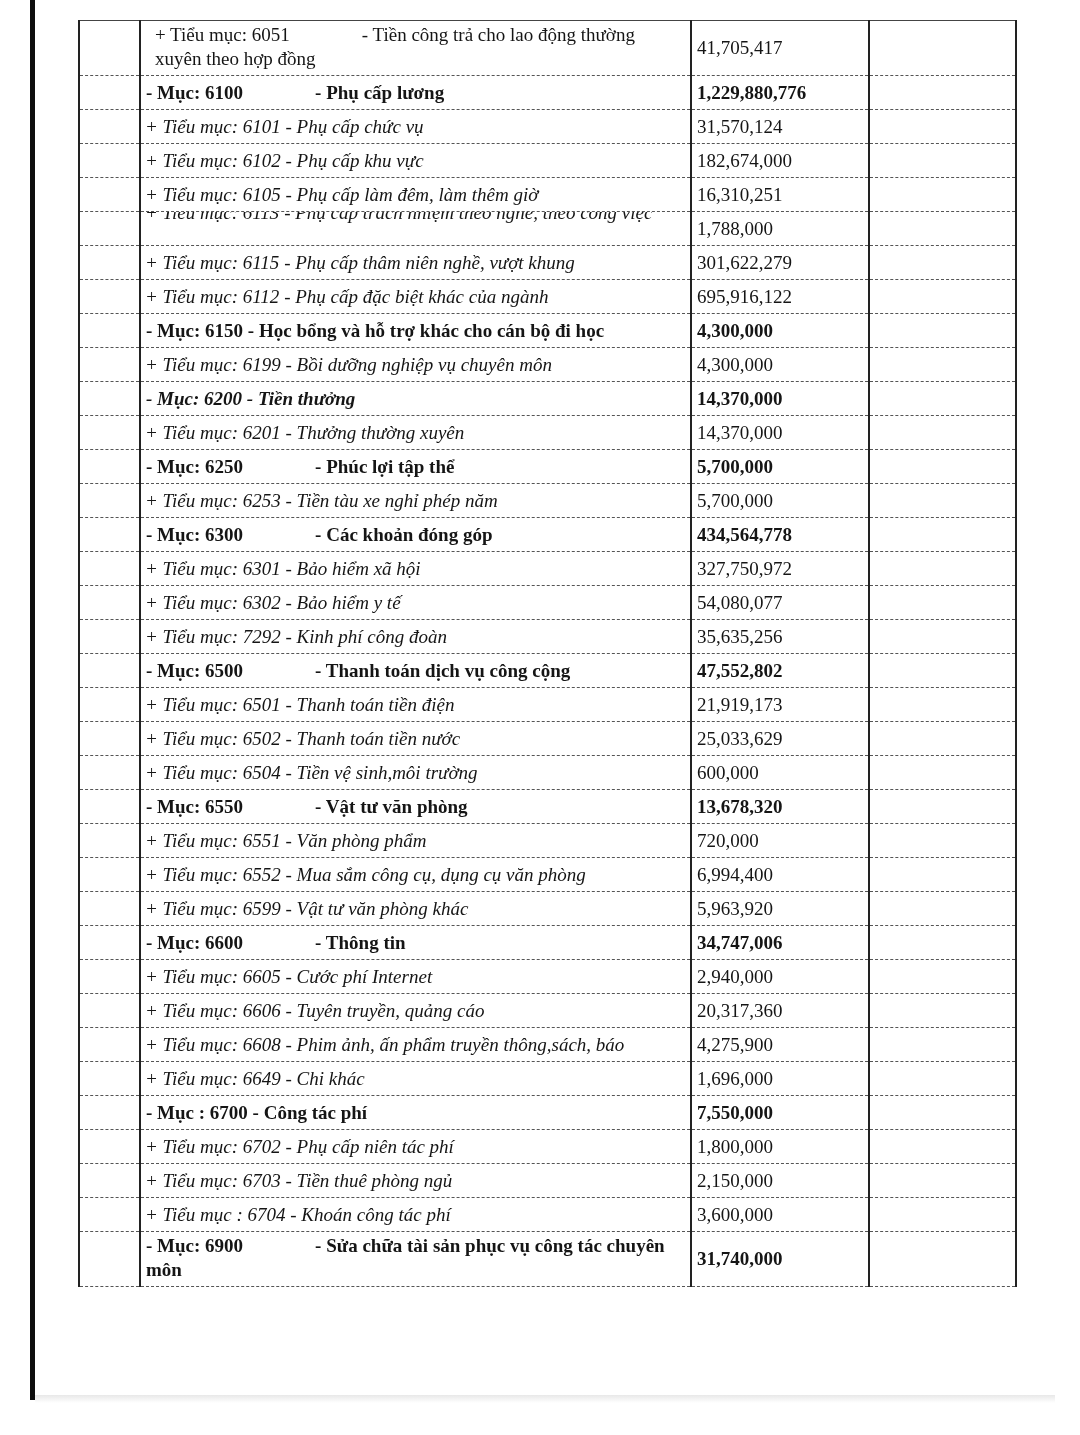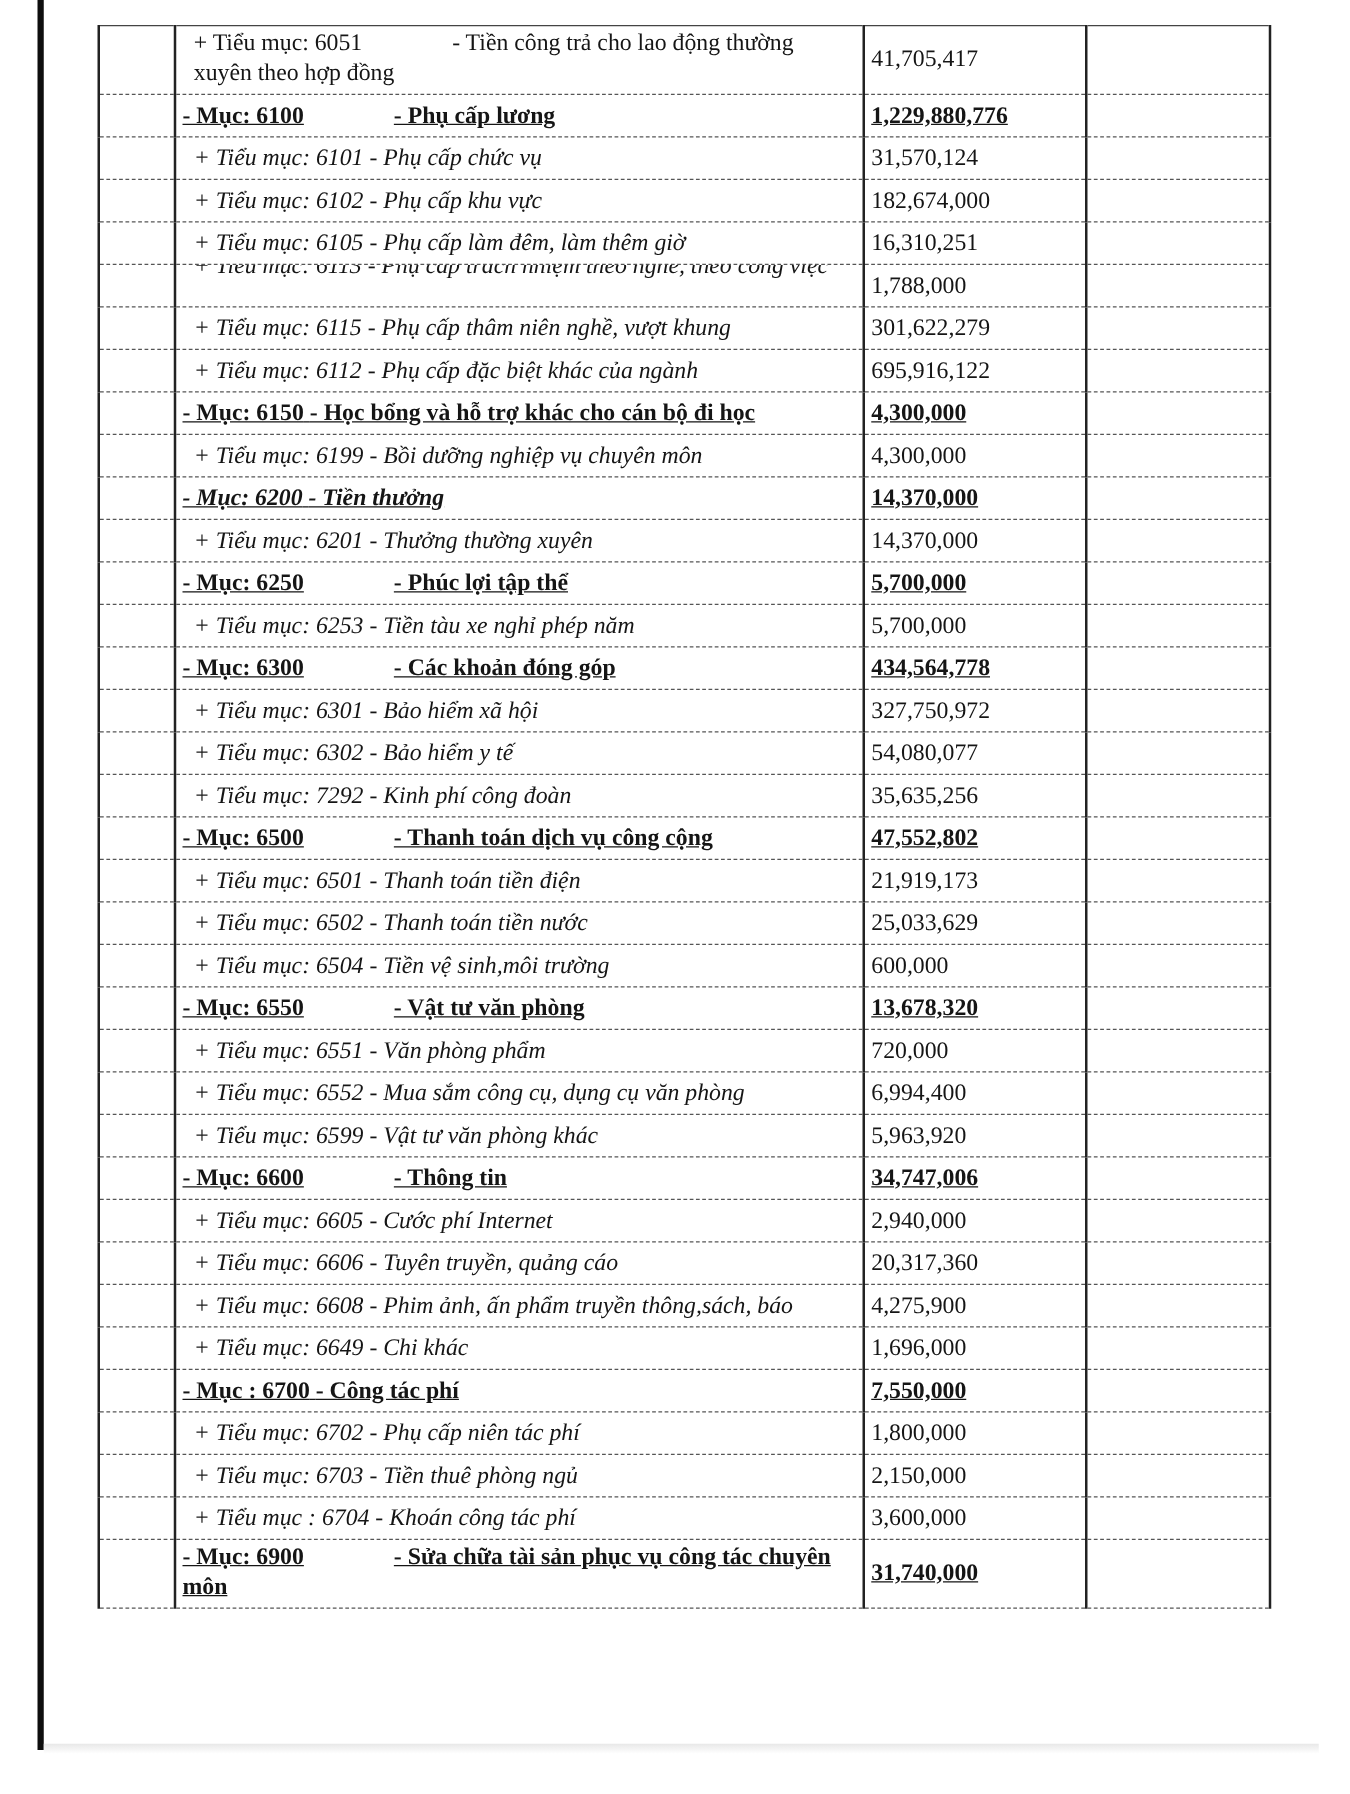--- a/index.html
+++ b/index.html
@@ -19,22 +19,22 @@
   table.budget col.c1 { width: 551px; }
   table.budget col.c2 { width: 178px; }
   table.budget col.c3 { width: 147px; }
   table.budget td {
     border-left: 2px solid #222; border-right: 2px solid #222;
     border-top: 1.5px dashed #555; border-bottom: 1.5px dashed #555;
     padding: 0 5px; height: 33px; font-size: 19px; white-space: nowrap; overflow: hidden;
   }
   table.budget tr:first-child td { border-top: 1.5px solid #444; }
   td.amount { text-align: left; padding-right: 6px; }
-  tr.muc td.desc, tr.muc td.amount { font-weight: bold; text-decoration: underline; }
-  tr.sub td.desc { font-style: italic; padding-left: 14px; }
+  tr.muc td.desc, tr.muc td.amount { font-weight: bold; }
+  tr.sub td.desc { font-style: italic; padding-left: 4px; }
   tr.sub-plain td.desc { padding-left: 14px; }
   tr.tall td { height: 52px; }
   tr.tall td.desc { white-space: normal; line-height: 24px; vertical-align: top; padding-top: 2px; }
   tr.clipped td.desc { white-space: normal; line-height: 22px; vertical-align: top; height: 30px; }
   tr.clipped td .clip { display: block; height: 30px; overflow: hidden; margin-top: -10px; }
   .code-gap-lg { display: inline-block; width: 72px; }
 </style>
 </head>
 <body>
 

